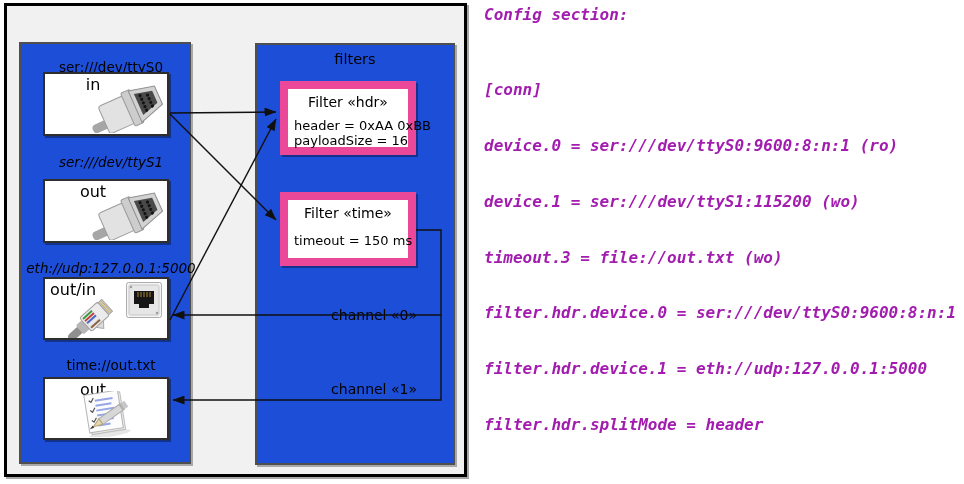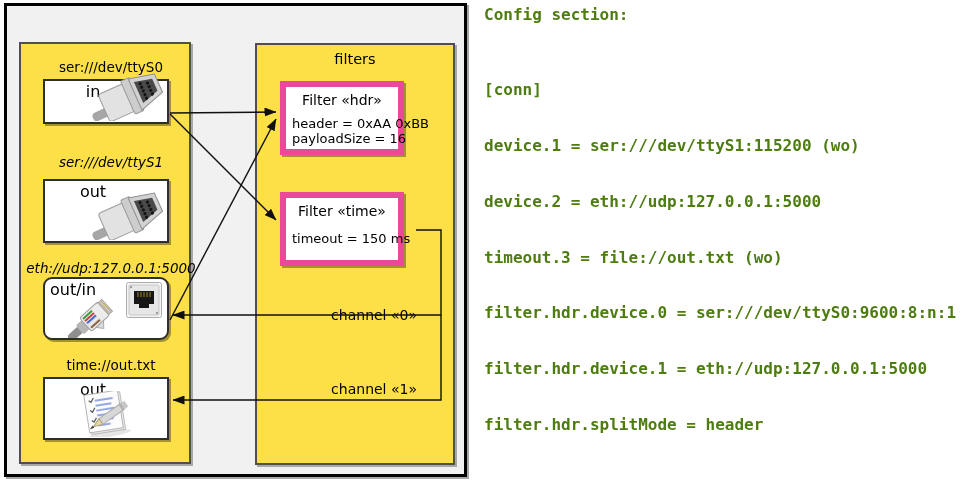--- a/index.html
+++ b/index.html
@@ -6,66 +6,66 @@
   .stage { position:relative; width:964px; height:484px; background:#ffffff;
            font-family:"DejaVu Sans","Liberation Sans",sans-serif; color:#000; overflow:hidden; }
 
   
   .outer { position:absolute; left:4px; top:3px; width:463px; height:474px;
            background:#f1f1f1; border:3px solid #000; box-sizing:border-box;
            box-shadow:2px 2px 0 rgba(0,0,0,0.35); }
   .dtitle { position:absolute; left:4px; top:9px; width:463px; text-align:center; font-size:15px; }
 
   
-  .panel { position:absolute; background:#fde047; border:2px solid #4f4f4f; box-sizing:border-box;
+  .panel { position:absolute; background:#1d4ed8; border:2px solid #4f4f4f; box-sizing:border-box;
            box-shadow:2px 2px 0 rgba(0,0,0,0.3); }
   .ptitle { position:absolute; top:6px; left:0; width:100%; text-align:center; font-size:14.5px; }
 
   
   .dev-label { position:absolute; left:19px; width:184px; text-align:center; font-size:13.5px; }
   .dev-box { position:absolute; left:43px; width:126px; background:#fff; border:2px solid #2e2e2e;
              box-sizing:border-box; box-shadow:2px 2px 0 rgba(0,0,0,0.35); }
   .port { position:absolute; top:1px; font-size:16px; }
   .port-c { left:0; width:96px; text-align:center; }
   .port-l { left:5px; }
   .icon { position:absolute; }
 
   
-  .fbox { position:absolute; width:124px; height:74px; background:#fff; border:6px solid #ec4899;
+  .fbox { position:absolute; width:136px; height:74px; background:#fff; border:8px solid #ec4899;
           box-sizing:border-box; box-shadow:2px 2px 0 rgba(0,0,0,0.35); }
   .ftitle { position:absolute; top:5px; left:0; width:100%; text-align:center; font-size:14px; }
   .fattrs { position:absolute; left:6px; font-size:13px; line-height:15px; white-space:nowrap; }
 
   
   .chan { position:absolute; left:300px; width:117px; text-align:right; font-size:14px; }
 
   
   .wires { position:absolute; left:0; top:0; z-index:5; pointer-events:none; }
   .wire { fill:none; stroke:#101010; stroke-width:1.4; }
 
   
   .cfg { font-family:"DejaVu Sans Mono","Liberation Mono",monospace; font-weight:bold;
-         font-size:16px; line-height:18.6px; white-space:pre; color:#4d7c0f; }
+         font-size:16px; line-height:18.6px; white-space:pre; color:#a21caf;font-style:italic; }
   .cfg-head  { position:absolute; left:484px; top:6px; }
   .cfg-lines { position:absolute; left:484px; top:44px; }
 </style>
 </head>
 <body>
 
 <div class="stage">
 
   <div class="outer"></div>
 
   <div class="panel" style="left:19px;top:42px;width:172px;height:422px;"></div>
   <div class="panel" style="left:255px;top:43px;width:200px;height:422px;">
     <div class="ptitle">filters</div>
   </div>
 
   <div class="dev-label" style="top:59px;">ser:///dev/ttyS0</div>
-  <div class="dev-box" style="top:79px;height:45px;">
+  <div class="dev-box" style="top:72px;height:64px;">
     <span class="port port-c">in</span>
     <svg class="icon" style="right:2px;bottom:1px;" width="76" height="50" viewBox="0 0 76 50">
       <g transform="rotate(-24 38 25)">
         <rect x="-2" y="27" width="20" height="9" rx="4" fill="#a6a6a6"></rect>
         <rect x="12" y="12" width="30" height="30" rx="3" fill="#e2e2e2" stroke="#9b9b9b"></rect>
         <rect x="38" y="9" width="10" height="36" rx="2" fill="#cdcdcd" stroke="#9b9b9b"></rect>
         <path d="M46,10 L72,16 L72,36 L46,44 z" fill="#d2d2d2" stroke="#8f8f8f"></path>
         <path d="M50,15 L68,19.5 L68,32.5 L50,38 z" fill="#4a4a4a"></path>
         <circle cx="55" cy="19" r="1.6" fill="#141414"></circle>
           <circle cx="55" cy="23" r="1.6" fill="#141414"></circle>
@@ -97,21 +97,21 @@
         <circle cx="55" cy="35" r="1.6" fill="#141414"></circle>
         <circle cx="62" cy="21.5" r="1.6" fill="#141414"></circle>
           <circle cx="62" cy="25.5" r="1.6" fill="#141414"></circle>
         <circle cx="62" cy="29.5" r="1.6" fill="#141414"></circle>
           <circle cx="62" cy="33.5" r="1.6" fill="#141414"></circle>
       </g>
     </svg>
   </div>
 
   <div class="dev-label" style="top:260px;font-style:italic;">eth://udp:127.0.0.1:5000</div>
-  <div class="dev-box" style="top:277px;height:63px;border-radius:9px;">
+  <div class="dev-box" style="top:277px;height:63px;">
     <span class="port port-l">out/in</span>
     <svg class="icon" style="right:5px;top:3px;" width="36" height="36" viewBox="0 0 36 36">
       <rect x="0.5" y="0.5" width="35" height="35" rx="2" fill="#f4f4f4" stroke="#adadad"></rect>
       <rect x="3" y="3" width="30" height="30" rx="1.5" fill="#e6e6e6" stroke="#c6c6c6"></rect>
       <path d="M8,9 h20 v13 h-5 v4 h-10 v-4 h-5 z" fill="#161616"></path>
       <path d="M12,10 v5 M15,10 v5 M18,10 v5 M21,10 v5 M24,10 v5" stroke="#a8842e" stroke-width="1"></path>
       <circle cx="5" cy="5" r="1.2" fill="#9a9a9a"></circle>
         <circle cx="31" cy="31" r="1.2" fill="#9a9a9a"></circle>
     </svg>
     <svg class="icon" style="left:20px;bottom:0;" width="56" height="44" viewBox="0 0 56 44">
@@ -179,22 +179,22 @@
     <path class="wire" d="M170,113 L276,112" marker-end="url(#arr)"></path>
     <path class="wire" d="M170,114 L276,220" marker-end="url(#arr)"></path>
     <path class="wire" d="M170,320 L276,119" marker-end="url(#arr)"></path>
     <path class="wire" d="M416,230 L441,230 L441,315 L173,315" marker-end="url(#arr)"></path>
     <path class="wire" d="M441,315 L441,400 L173,400" marker-end="url(#arr)"></path>
   </svg>
 
   <div class="cfg cfg-head">Config section:</div>
   <div class="cfg cfg-lines">
     <div>[conn]</div>
+    <div>device.0 = ser:///dev/ttyS0:9600:8:n:1 (ro)</div>
     <div>device.1 = ser:///dev/ttyS1:115200 (wo)</div>
-    <div>device.2 = eth://udp:127.0.0.1:5000</div>
     <div>timeout.3 = file://out.txt (wo)</div>
     <div>filter.hdr.device.0 = ser:///dev/ttyS0:9600:8:n:1</div>
     <div>filter.hdr.device.1 = eth://udp:127.0.0.1:5000</div>
     <div>filter.hdr.splitMode = header</div>
     
     
     
     
     
     

